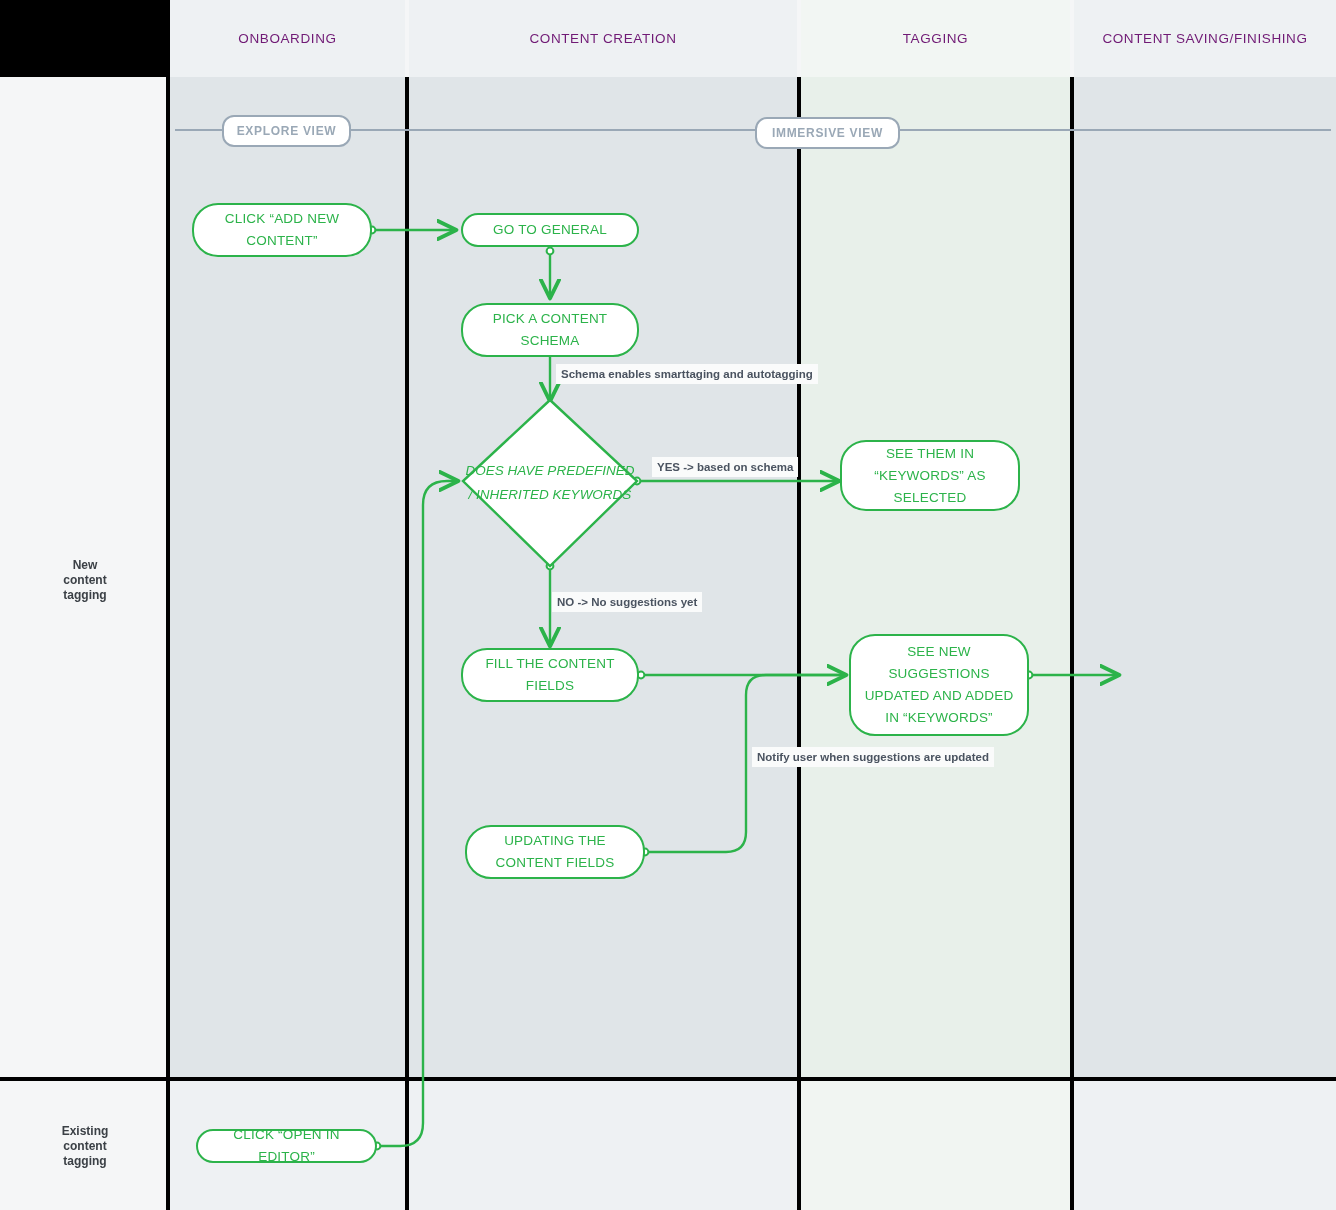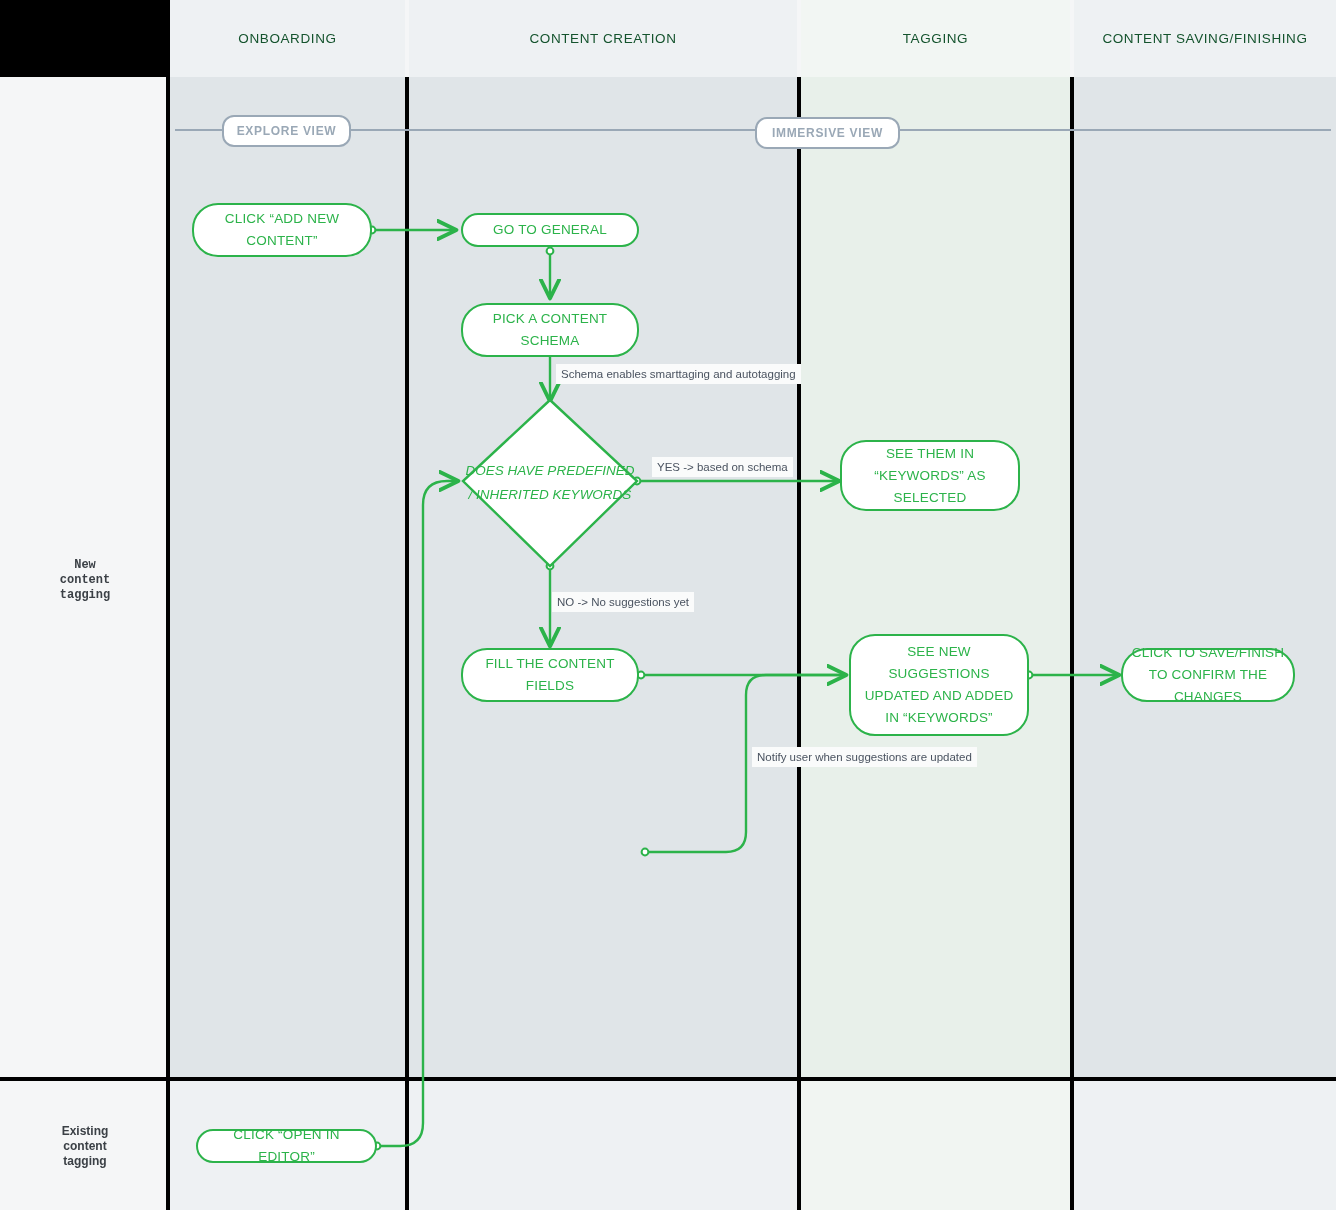--- a/index.html
+++ b/index.html
@@ -13,21 +13,21 @@
     height:1210px;
     overflow:hidden;
     background:#f5f6f7;
   }
 
   .corner-black{left:0;top:0;width:170px;height:77px;background:#000000;}
 
   .hdr{
     position:absolute;top:0;height:77px;
     display:flex;align-items:center;justify-content:center;
-    font-size:13.5px;letter-spacing:.6px;color:#14532d;
+    font-size:13.5px;letter-spacing:.6px;color:#701a75;
     background:#eef1f3;
   }
   .hdr.tagging{background:#f2f6f3;}
 
   .lane-col{position:absolute;top:77px;bottom:0;}
   .lane-col.grey{background:#e0e5e8;}
   .lane-col.green{background:#e8f0ea;}
   .lane-col.rowb{background:#eef1f3;}
   .lane-col.rowb-green{background:#f1f5f2;}
 
@@ -81,20 +81,21 @@
   .edges{position:absolute;left:0;top:0;width:1336px;height:1210px;}
 
   .edge-label{
     position:absolute;
     background:#fafbfb;
     color:#4a5360;
     font-size:11.5px;
     padding:3px 5px;
     white-space:nowrap;
     line-height:14px;
+    font-weight:bold;
   }
 </style>
 </head>
 <body>
 
 <div id="stage">
 
   <div class="corner-black"></div>
 
   <div class="lane-col grey" style="left:170px;width:235px;top:77px;height:1000px;"></div>
@@ -122,21 +123,21 @@
   <div class="hdr" style="left:1074px;width:262px;">
     <span>CONTENT SAVING/FINISHING</span>
   </div>
 
   <div class="lcol-div"></div>
   <div class="vdiv" style="left:405px;"></div>
   <div class="vdiv" style="left:797px;"></div>
   <div class="vdiv" style="left:1070px;"></div>
   <div class="hdiv" style="top:1077px;"></div>
 
-  <div class="rowlabel" style="top:558px;font-family:Liberation Mono, monospace;">
+  <div class="rowlabel" style="top:558px;">
     <div>New</div>
     <div>content</div>
     <div>tagging</div>
   </div>
   <div class="rowlabel" style="top:1124px;">
     <div>Existing</div>
     <div>content</div>
     <div>tagging</div>
   </div>
 
@@ -208,24 +209,24 @@
   </div>
 
   <div class="node" style="left:461px;top:648px;width:178px;height:54px;">
     <span>FILL THE CONTENT FIELDS</span>
   </div>
 
   <div class="node" style="left:849px;top:634px;width:180px;height:102px;">
     <span>SEE NEW SUGGESTIONS UPDATED AND ADDED IN “KEYWORDS”</span>
   </div>
 
-  <div class="node" style="left:1121px;top:648px;width:174px;height:54px;">
-    <span>CLICK TO SAVE/FINISH TO CONFIRM THE CHANGES</span>
-  </div>
-
+
+  <div class="node" style="left:465px;top:825px;width:180px;height:54px;">
+    <span>UPDATING THE CONTENT FIELDS</span>
+  </div>
 
   <div class="node" style="left:196px;top:1129px;width:181px;height:34px;">
     <span>CLICK “OPEN IN EDITOR”</span>
   </div>
 
   <div class="edge-label" style="left:556px;top:364px;">
     <span>Schema enables smarttaging and autotagging</span>
   </div>
   <div class="edge-label" style="left:652px;top:457px;">
     <span>YES -&gt; based on schema</span>

